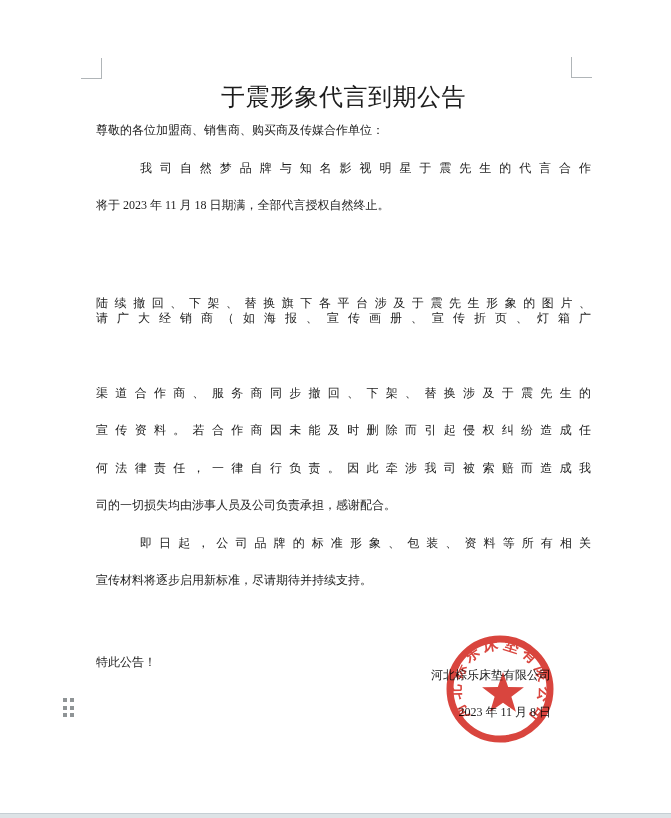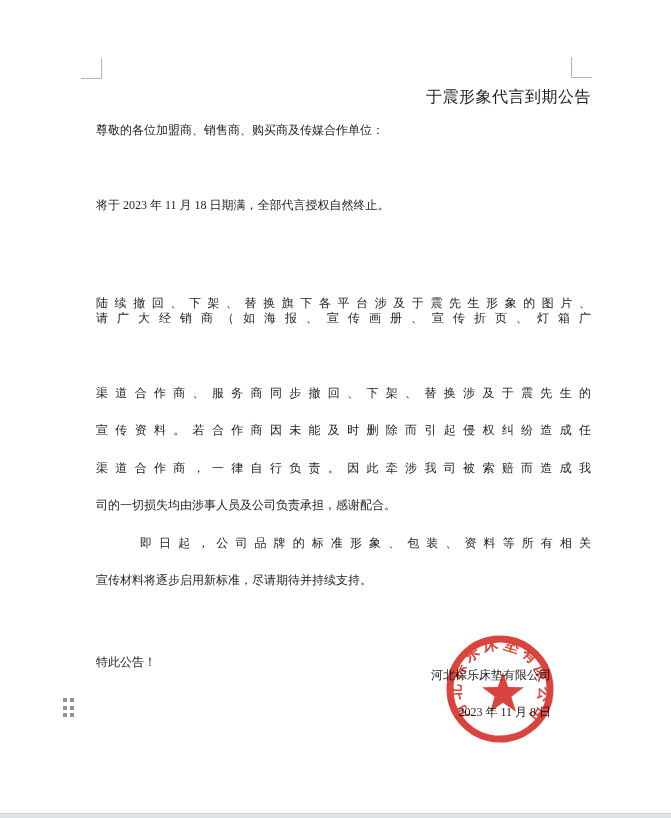--- a/index.html
+++ b/index.html
@@ -9,22 +9,22 @@
   }
   
   .mark{position:absolute;background:#b0b5b8;}
   .mark.tl-v{left:101px;top:58px;width:1px;height:21px;}
   .mark.tl-h{left:81px;top:78px;width:21px;height:1px;}
   .mark.tr-v{left:571px;top:57px;width:1px;height:21px;}
   .mark.tr-h{left:571px;top:77px;width:21px;height:1px;}
   
   .doc{position:absolute;left:96px;top:0;width:495px;height:818px;}
   .title{
-    position:absolute;left:0;top:84px;width:495px;text-align:right;
-    font-size:16px;line-height:26px;letter-spacing:.5px;
+    position:absolute;left:0;top:84px;width:495px;text-align:center;
+    font-size:24px;line-height:26px;letter-spacing:.5px;
   }
   .line{
     position:absolute;left:0;width:495px;font-size:12px;line-height:25px;
   }
   .line.just{text-align:justify;text-align-last:justify;}
   .line.indent{text-indent:44px;}
   .line.right{text-align:right;padding-right:40px;box-sizing:border-box;}
   
   .l0{top:118px;} .l1{top:156px;} .l2{top:193px;} .l3{top:231px;}
   .l4{top:268px;margin-top:23px;} .l5{top:306px;} .l6{top:343px;} .l7{top:381px;}
@@ -60,26 +60,27 @@
 
   <div class="mark tl-v"></div>
   <div class="mark tl-h"></div>
   <div class="mark tr-v"></div>
   <div class="mark tr-h"></div>
 
   <div class="doc">
     <div class="title">于震形象代言到期公告</div>
 
     <div class="line l0">尊敬的各位加盟商、销售商、购买商及传媒合作单位：</div>
+    <div class="line l1 indent just">我司自然梦品牌与知名影视明星于震先生的代言合作</div>
     <div class="line l2">将于 2023 年 11 月 18 日期满，全部代言授权自然终止。</div>
     <div class="line l4 just">陆续撤回、下架、替换旗下各平台涉及于震先生形象的图片、</div>
     <div class="line l5 just">请广大经销商（如海报、宣传画册、宣传折页、灯箱广</div>
     <div class="line l7 just">渠道合作商、服务商同步撤回、下架、替换涉及于震先生的</div>
     <div class="line l8 just">宣传资料。若合作商因未能及时删除而引起侵权纠纷造成任</div>
-    <div class="line l9 just">渠道合作商，一律自行负责。因此牵涉我司被索赔而造成我</div>
+    <div class="line l9 just">何法律责任，一律自行负责。因此牵涉我司被索赔而造成我</div>
     <div class="line l10">司的一切损失均由涉事人员及公司负责承担，感谢配合。</div>
     <div class="line l12">宣传材料将逐步启用新标准，尽请期待并持续支持。</div>
     <div class="line l11 indent just">即日起，公司品牌的标准形象、包装、资料等所有相关</div>
     <div class="line l13">特此公告！</div>
     <div class="line l14 right">河北棕乐床垫有限公司</div>
     <div class="line l15 right">2023 年 11 月 8 日</div>
   </div>
 
   <div class="seal">
     <svg width="114" height="114" viewBox="-57 -57 114 114">

